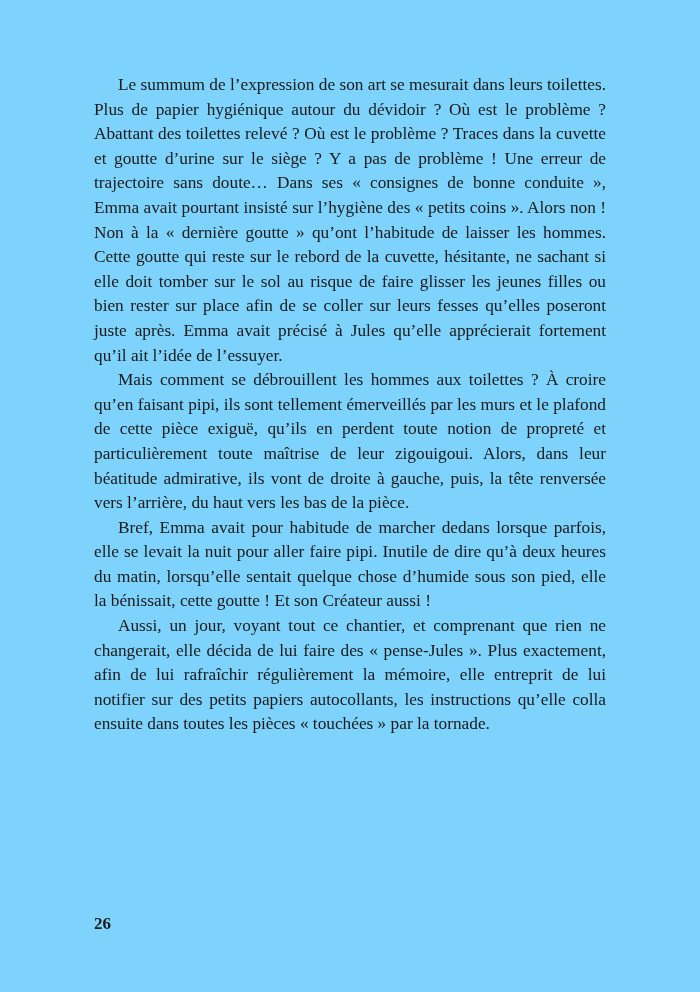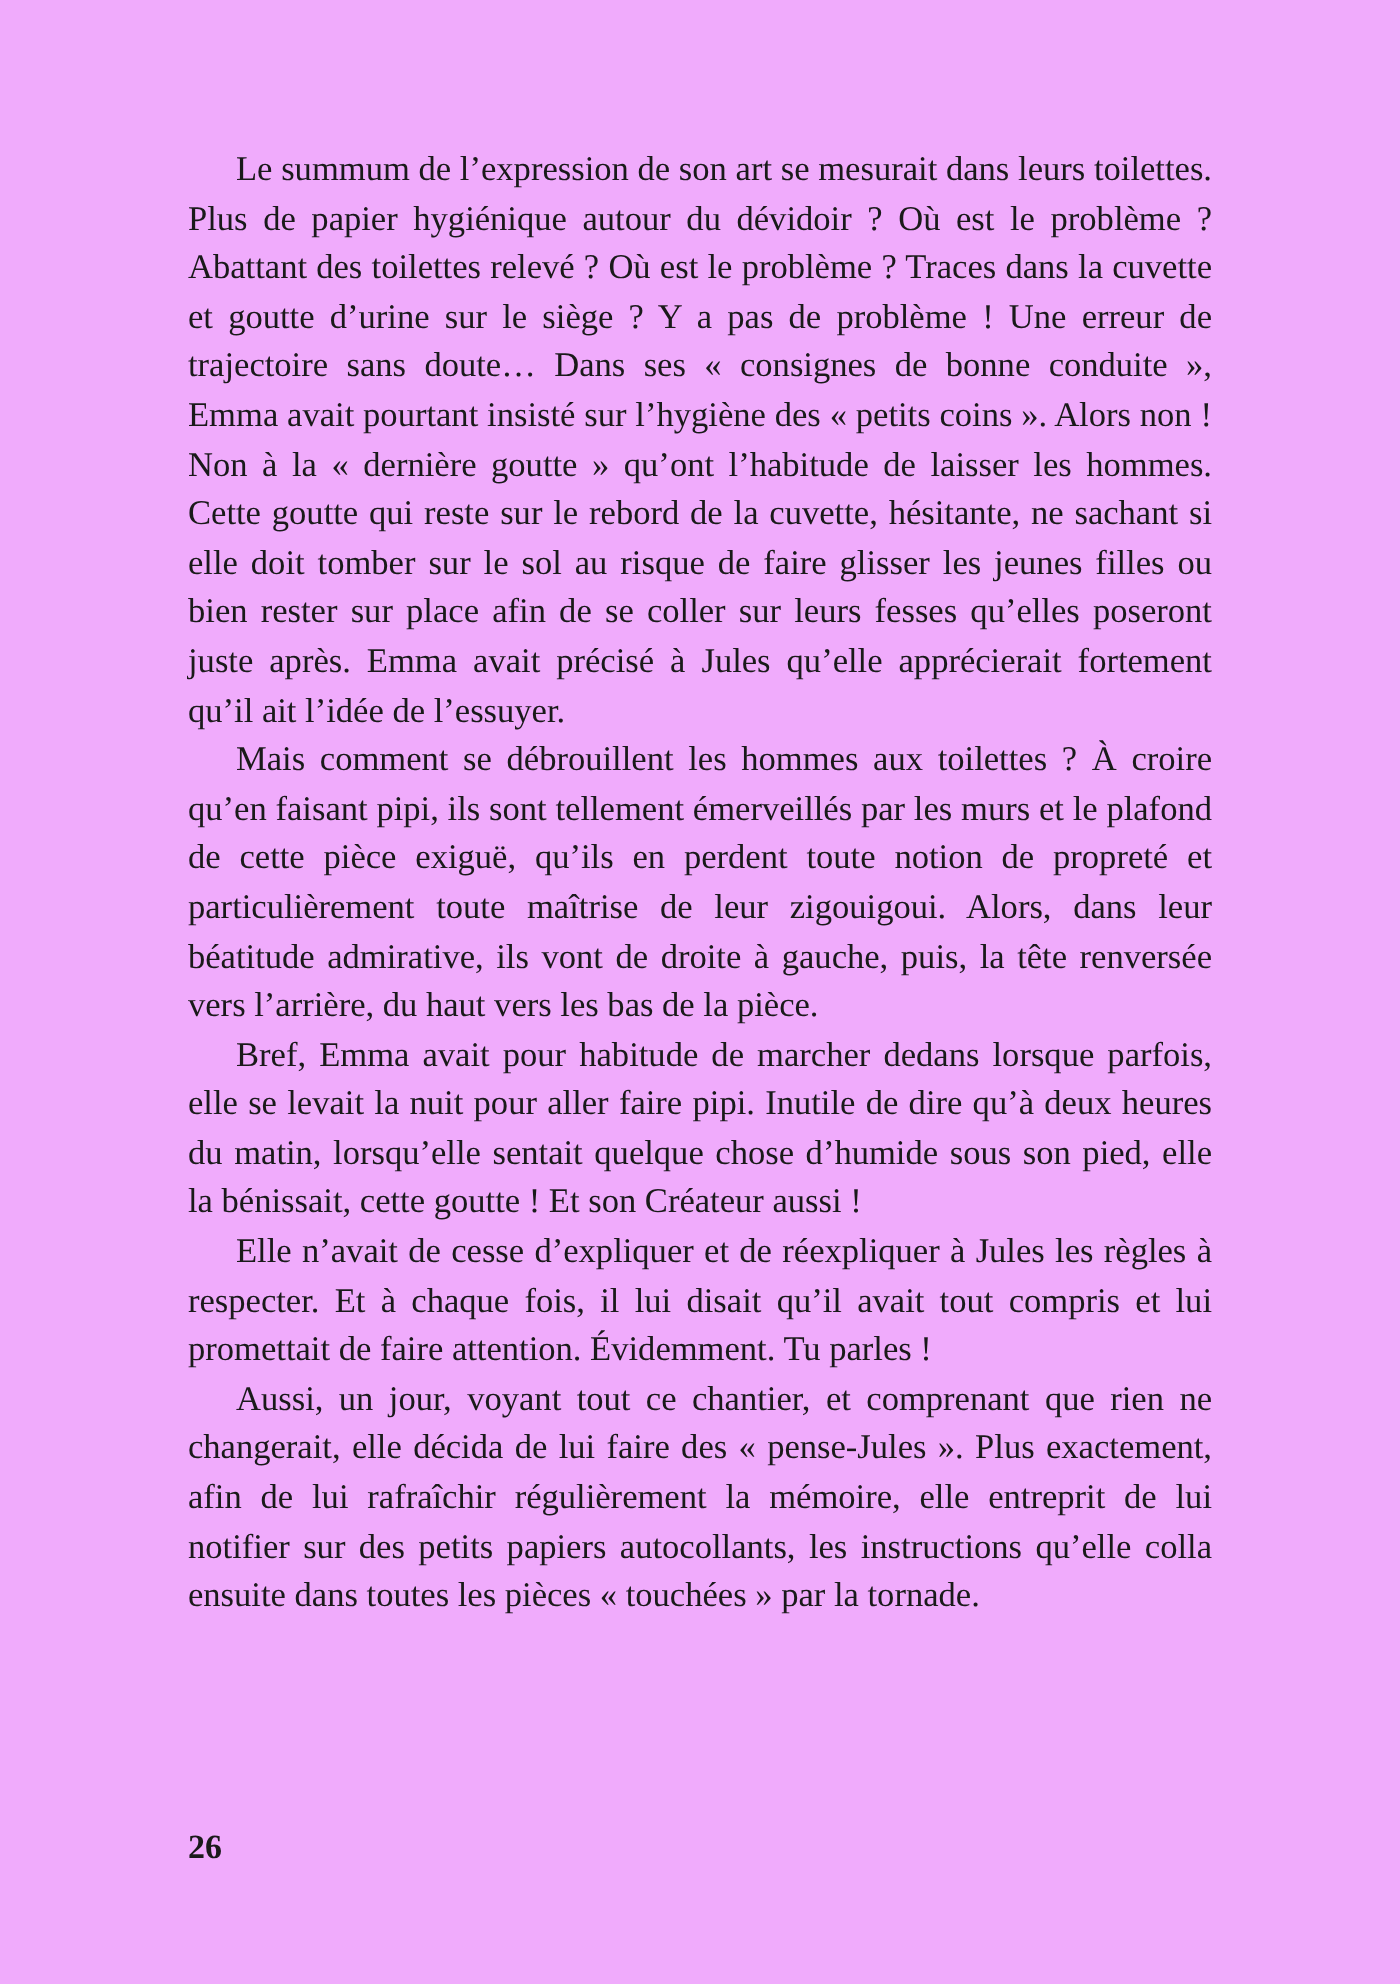--- a/index.html
+++ b/index.html
@@ -13,21 +13,21 @@
     position: relative;
     overflow: hidden;
     font-family: "Liberation Serif", "DejaVu Serif", serif;
     color: #1a1a1a;
   }
   .page {
     position: absolute;
     left: 0; top: 0;
     width: 700px;
     height: 992px;
-    background: #f0abfc;
+    background: #7dd3fc;
   }
   .text-block {
     position: absolute;
     left: 94px;
     top: 73px;
     width: 512px;
     font-size: 17.3px;
     line-height: 24.6px;
     text-align: justify;
     hyphens: none;
@@ -46,17 +46,16 @@
   }
 </style>
 </head>
 <body>
 
 <div class="page">
   <div class="text-block">
     <p>Le summum de l’expression de son art se mesurait dans leurs toilettes. Plus de papier hygiénique autour du dévidoir ? Où est le problème ? Abattant des toilettes relevé ? Où est le problème ? Traces dans la cuvette et goutte d’urine sur le siège ? Y a pas de problème ! Une erreur de trajectoire sans doute… Dans ses « consignes de bonne conduite », Emma avait pourtant insisté sur l’hygiène des « petits coins ». Alors non ! Non à la « dernière goutte » qu’ont l’habitude de laisser les hommes. Cette goutte qui reste sur le rebord de la cuvette, hésitante, ne sachant si elle doit tomber sur le sol au risque de faire glisser les jeunes filles ou bien rester sur place afin de se coller sur leurs fesses qu’elles poseront juste après. Emma avait précisé à Jules qu’elle apprécierait fortement qu’il ait l’idée de l’essuyer.</p>
     <p>Mais comment se débrouillent les hommes aux toilettes ? À croire qu’en faisant pipi, ils sont tellement émerveillés par les murs et le plafond de cette pièce exiguë, qu’ils en perdent toute notion de propreté et particulièrement toute maîtrise de leur zigouigoui. Alors, dans leur béatitude admirative, ils vont de droite à gauche, puis, la tête renversée vers l’arrière, du haut vers les bas de la pièce.</p>
     <p>Bref, Emma avait pour habitude de marcher dedans lorsque parfois, elle se levait la nuit pour aller faire pipi. Inutile de dire qu’à deux heures du matin, lorsqu’elle sentait quelque chose d’humide sous son pied, elle la bénissait, cette goutte ! Et son Créateur aussi !</p>
-    <p>Elle n’avait de cesse d’expliquer et de réexpliquer à Jules les règles à respecter. Et à chaque fois, il lui disait qu’il avait tout compris et lui promettait de faire attention. Évidemment. Tu parles !</p>
     <p>Aussi, un jour, voyant tout ce chantier, et comprenant que rien ne changerait, elle décida de lui faire des « pense-Jules ». Plus exactement, afin de lui rafraîchir régulièrement la mémoire, elle entreprit de lui notifier sur des petits papiers autocollants, les instructions qu’elle colla ensuite dans toutes les pièces « touchées » par la tornade.</p>
   </div>
   <div class="page-number">26</div>
 </div>
 
 </body></html>

